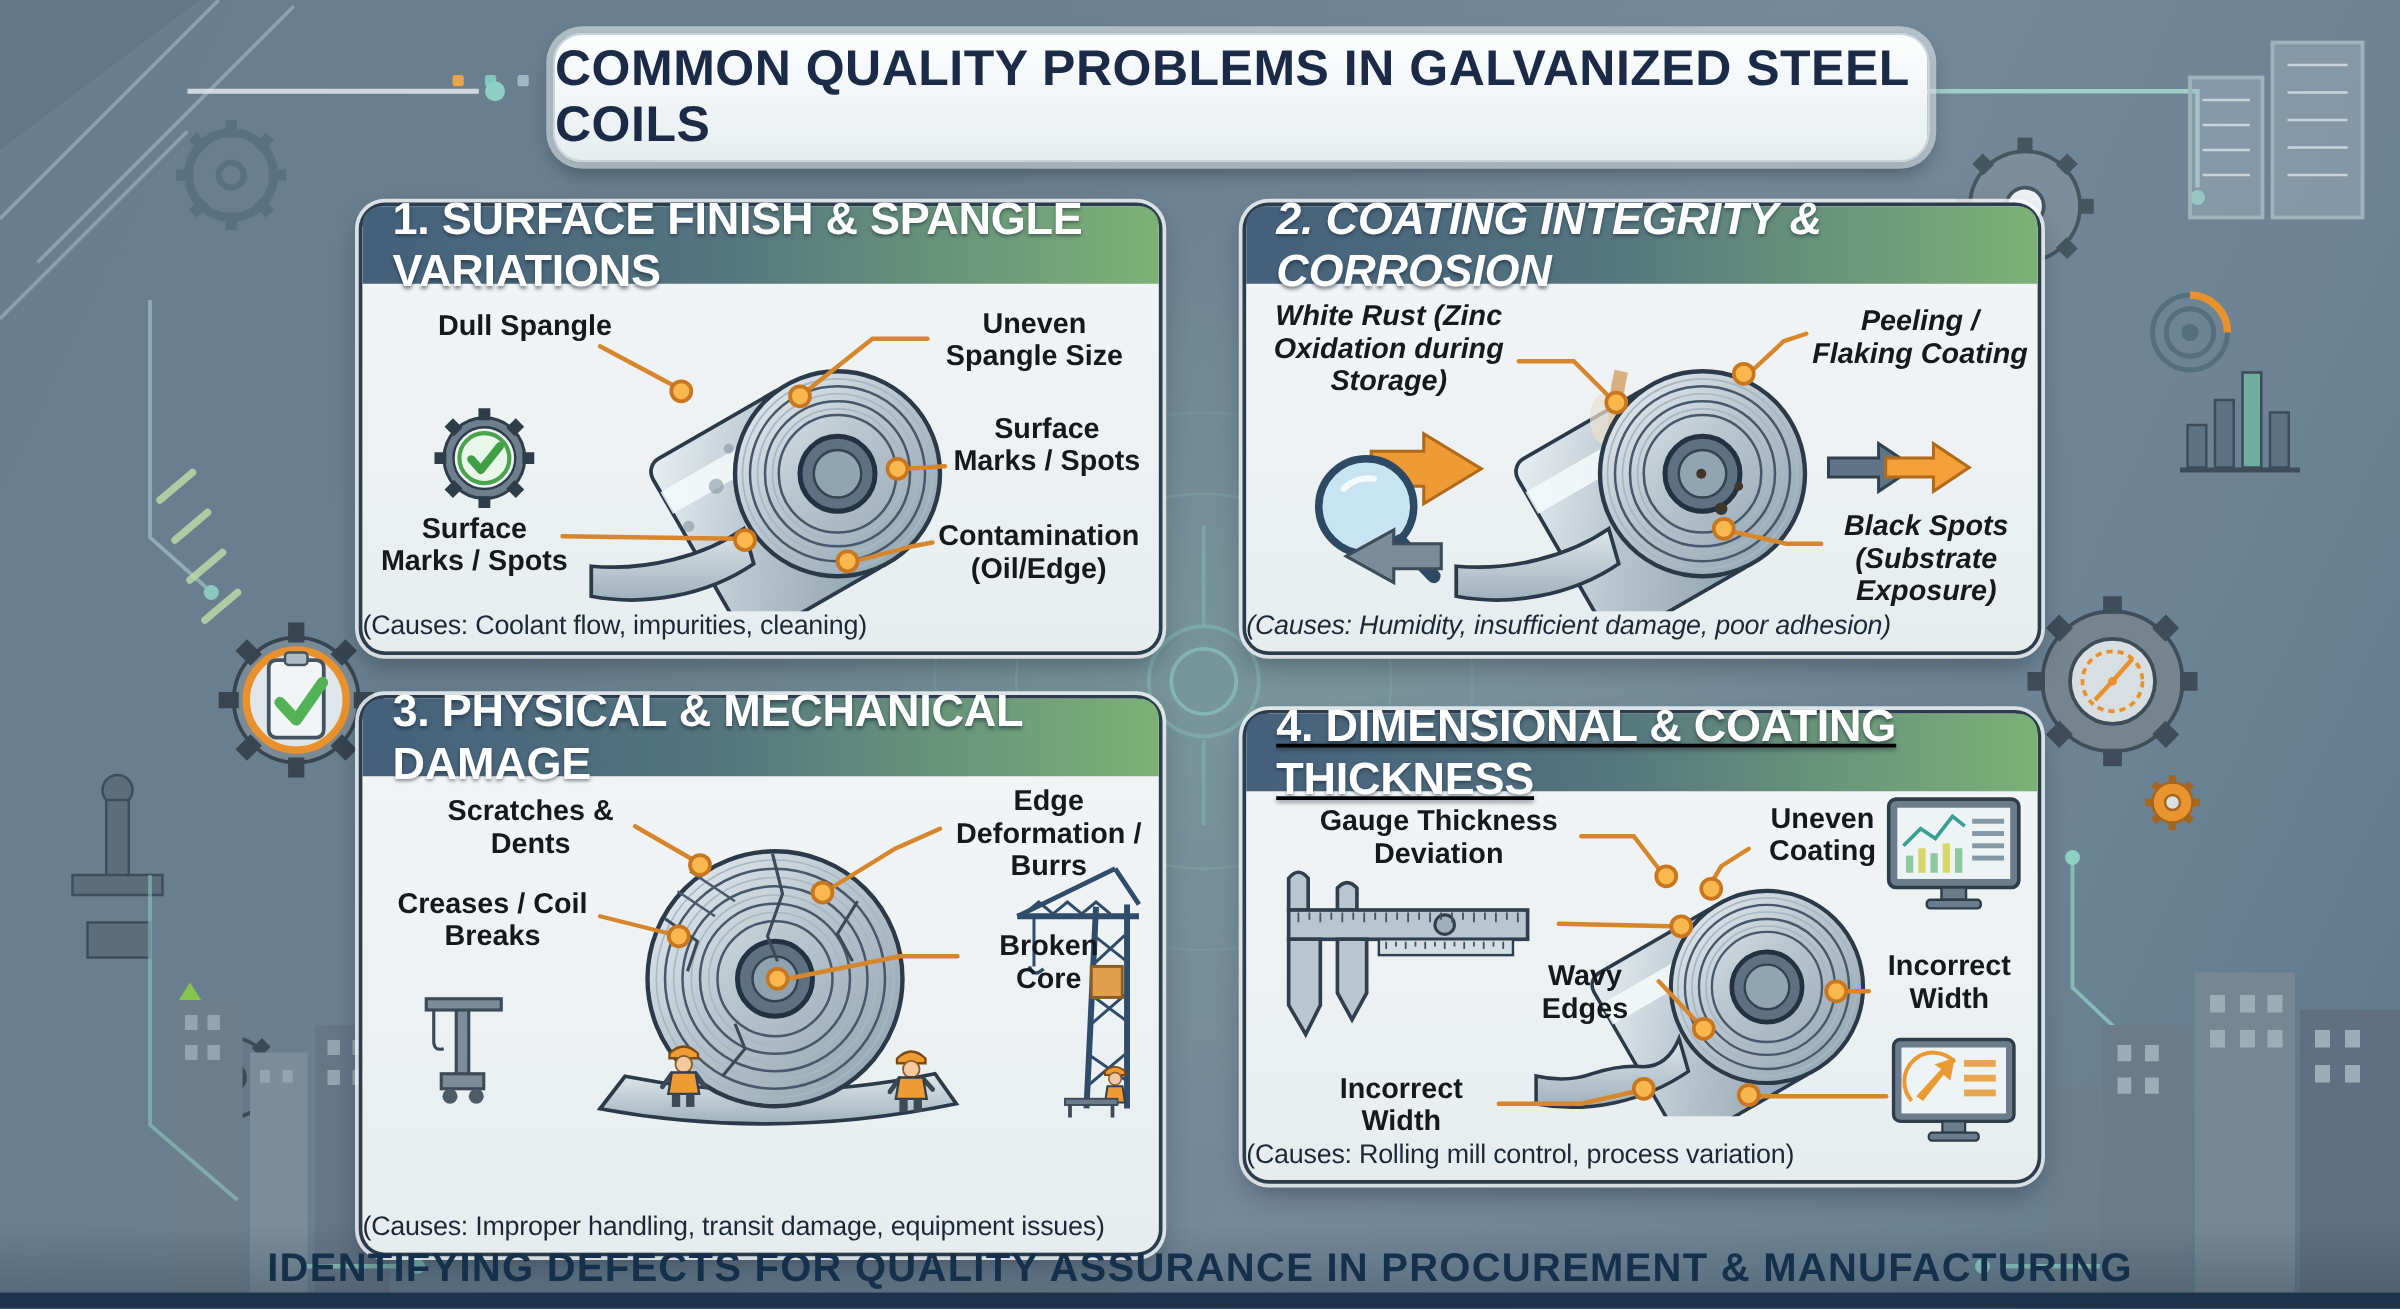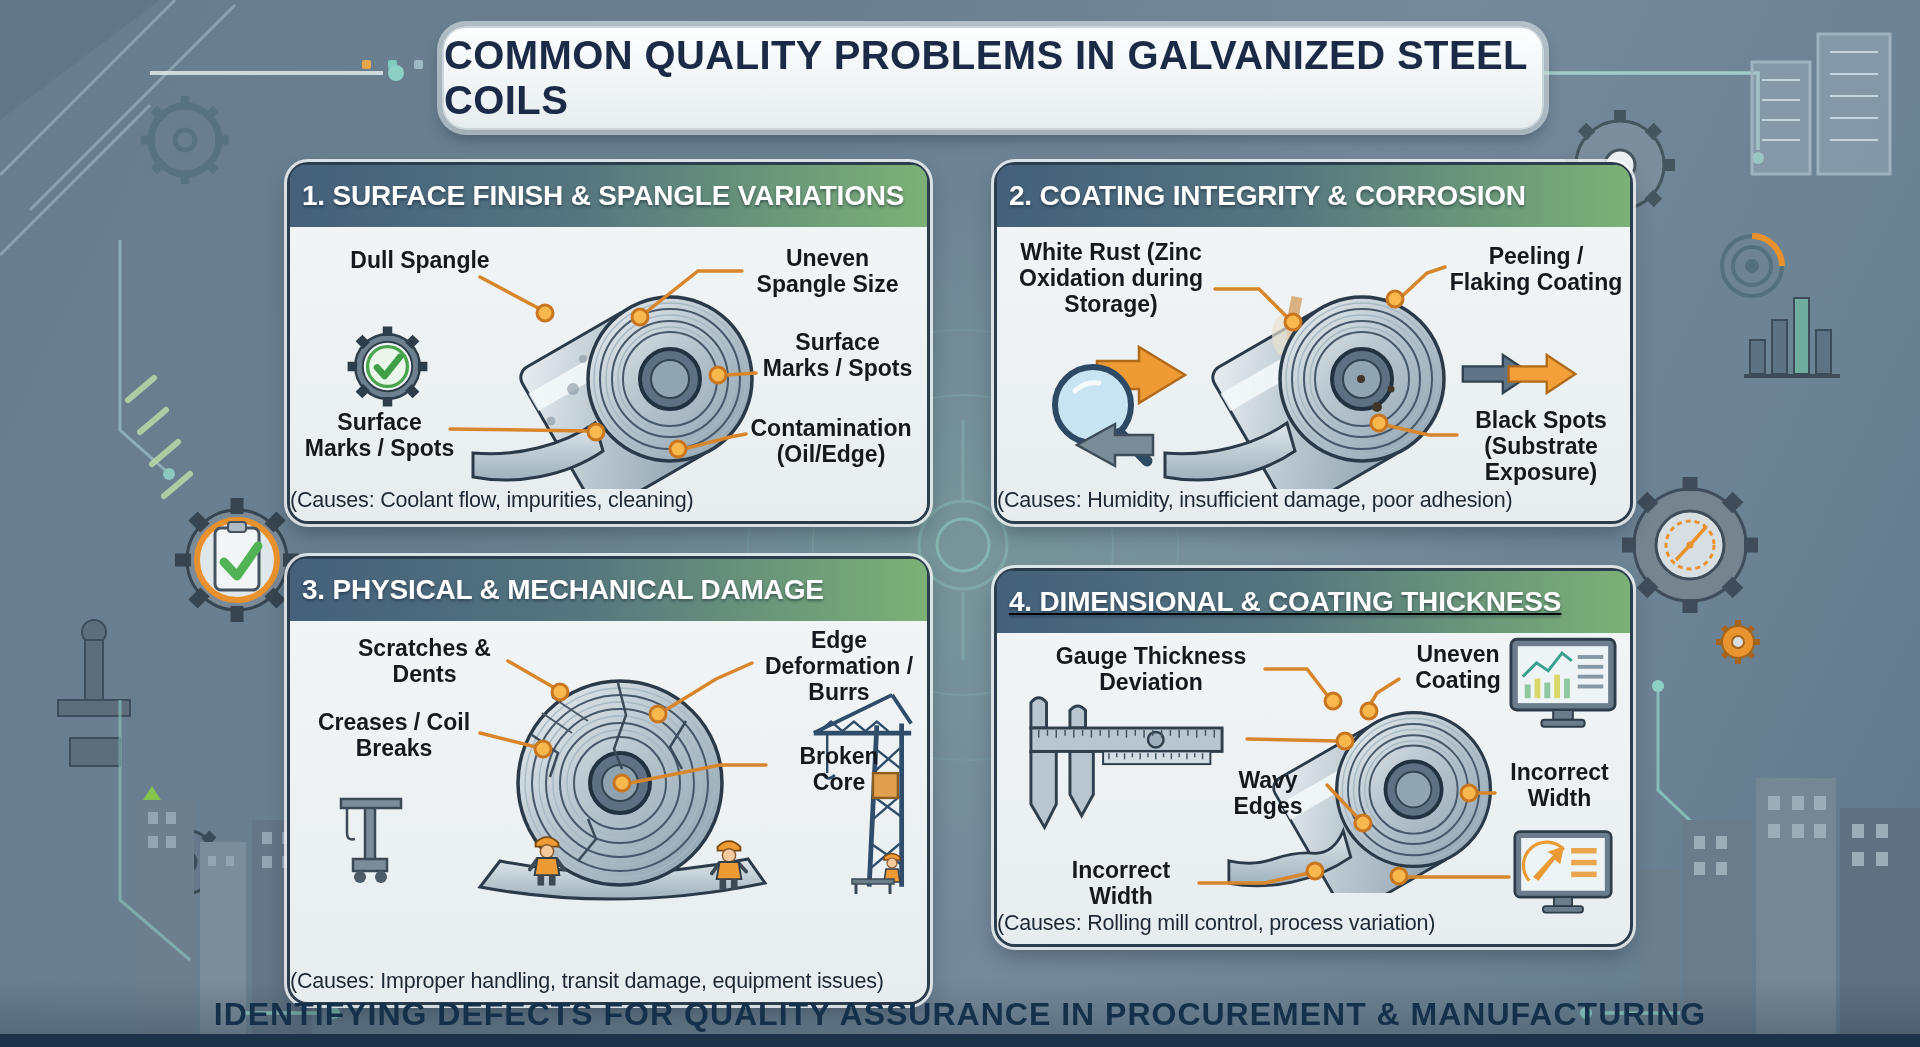--- a/index.html
+++ b/index.html
@@ -14,27 +14,27 @@
     border-radius:24px;background:linear-gradient(180deg,#fcfefe,#e7edef);
     border:2px solid #c9d5da;
     box-shadow:0 0 0 5px rgba(235,242,244,.55),0 8px 16px rgba(12,26,40,.38);
     display:flex;align-items:center;justify-content:center;margin-left:20px;}
   .title-text{font-size:40px;font-weight:bold;color:#1b2b47;letter-spacing:.4px;}
   
   .panel{position:absolute;z-index:2;border-radius:18px;
     background:linear-gradient(180deg,#f3f6f7,#e7edef);
     box-shadow:0 0 0 3px #2b3c4c,0 0 0 6px rgba(248,251,252,.8),0 10px 22px rgba(12,22,34,.38);}
   #p1{left:290px;top:165px;width:637px;height:356px;}
-  #p2{left:997px;top:165px;width:633px;height:356px;}
+  #p2{left:997px;top:165px;width:633px;height:356px;font-style:italic;}
   #p3{left:290px;top:559px;width:637px;height:443px;}
   #p4{left:997px;top:571px;width:633px;height:373px;text-decoration:underline;}
   .panel-header{height:62px;border-radius:15px 15px 0 0;
     background:linear-gradient(90deg,#44607b 0%,#55757f 45%,#7cb176 100%);
-    display:flex;align-items:center;padding-left:12px;
-    font-size:28px;font-weight:bold;color:#ffffff;letter-spacing:-.2px;
+    display:flex;align-items:center;padding-left:24px;
+    font-size:36px;font-weight:bold;color:#ffffff;letter-spacing:-.2px;
     text-shadow:0 2px 3px rgba(18,32,48,.5);}
   .panel-body{position:absolute;left:0;right:0;top:62px;bottom:0;border-radius:0 0 16px 16px;overflow:hidden;}
   .lbl{position:absolute;font-size:23px;font-weight:bold;color:#15191d;text-align:center;line-height:1.13;}
   .causes{position:absolute;left:0;right:0;bottom:8px;
     font-size:21.5px;color:#1c2834;font-weight:500;letter-spacing:-.2px;}
   .leads,.art{position:absolute;pointer-events:none;}
   
   .footer-shade{position:absolute;left:0;right:0;top:980px;height:54px;z-index:1;
     background:linear-gradient(180deg,rgba(40,60,76,0),rgba(40,60,76,.30));}
   .footer-text{position:absolute;left:0;right:0;top:996px;z-index:2;text-align:center;

